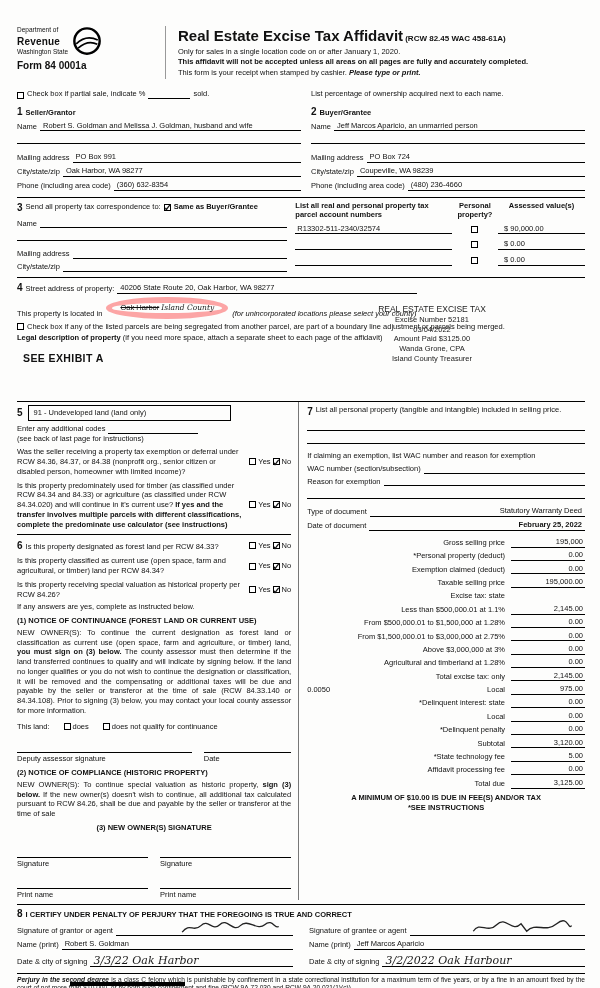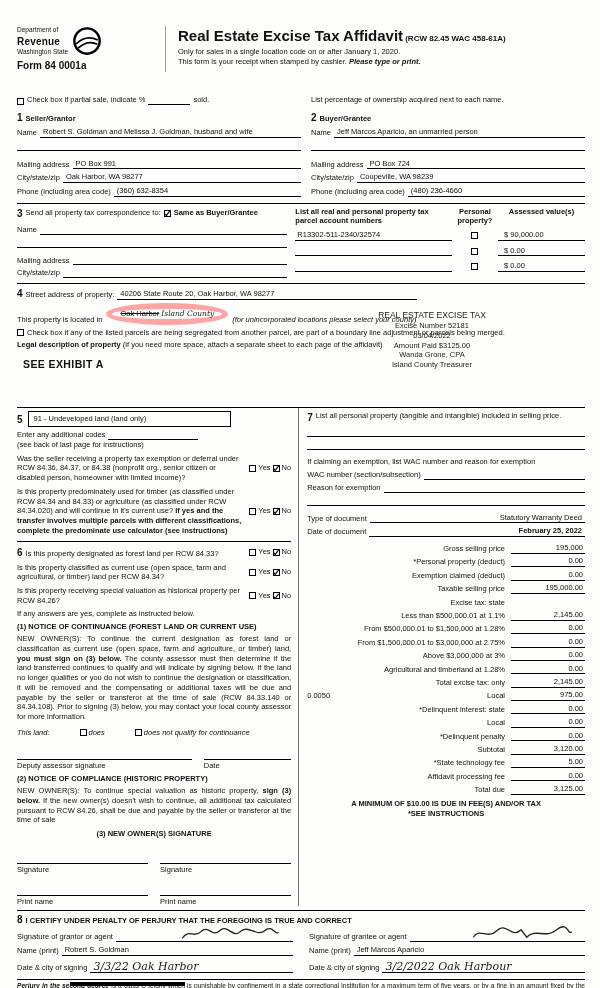--- a/index.html
+++ b/index.html
@@ -27,21 +27,21 @@
   .logo-row { align-items:center; }
   .dept-small { font-size:6.5px; }
   .dept-rev { font-size:10px; font-weight:700; letter-spacing:.2px; }
   .logo { width:30px; height:30px; margin-left:4px; flex-shrink:0; }
   .form-num { font-size:10px; font-weight:700; margin-top:3px; }
   .title-col { flex:1; padding-left:12px; border-left:1px solid #999; }
   .title { font-size:15px; font-weight:700; }
   .title-rcw { font-size:8px; font-weight:700; }
   .title-col > div { margin-bottom:1px; }
 
-  .partial { margin-top:23px; align-items:flex-end; }
+  .partial { margin-top:10px; align-items:flex-end; }
   .pct-line { width:42px; border-bottom:1px solid #000; margin:0 3px; height:9px; }
 
   
   .sec12 { margin-top:6px; }
   .half { width:50%; }
   .half + .half { padding-left:10px; }
   .sec-head { margin-bottom:2px; }
   .gap8 { margin-top:8px; }
 
   
@@ -124,20 +124,21 @@
         </svg>
       </div>
       <div class="form-num">Form 84 0001a</div>
     </div>
     <div class="title-col">
       <div>
         <span class="title">Real Estate Excise Tax Affidavit</span>
         <span class="title-rcw">(RCW 82.45 WAC 458-61A)</span>
       </div>
       <div>Only for sales in a single location code on or after January 1, 2020.</div>
+      <div class="b">This affidavit will not be accepted unless all areas on all pages are fully and accurately completed.</div>
       <div>
         <span>This form is your receipt when stamped by cashier. </span><span class="b i">Please type or print.</span>
       </div>
     </div>
   </div>
 
   <div class="partial row">
     <div class="row" style="width:50%; align-items:flex-end;">
       <span class="cb"></span>
       <span style="margin-left:3px">Check box if partial sale, indicate %</span>
@@ -338,21 +339,21 @@
               <span>No</span>
           </span>
         </div>
         <div style="margin-top:3px">If any answers are yes, complete as instructed below.</div>
 
         <div class="notice-title">(1) NOTICE OF CONTINUANCE (FOREST LAND OR CURRENT USE)</div>
         <div class="para">
           <span>NEW OWNER(S): To continue the current designation as forest land or classification as current use (open space, farm and agriculture, or timber) land, </span><span class="b">you must sign on (3) below.</span><span> The county assessor must then determine if the land transferred continues to qualify and will indicate by signing below. If the land no longer qualifies or you do not wish to continue the designation or classification, it will be removed and the compensating or additional taxes will be due and payable by the seller or transferor at the time of sale (RCW 84.33.140 or 84.34.108). Prior to signing (3) below, you may contact your local county assessor for more information.</span>
         </div>
 
-        <div class="row" style="margin-top:6px; gap:30px; align-items:center;font-style:italic;">
+        <div class="row" style="margin-top:6px; gap:14px; align-items:center;">
           <span>This land:</span>
           <span class="yn">
               <span class="cb"></span>
               <span>does</span>
             </span>
           <span class="yn">
               <span class="cb"></span>
               <span>does not qualify for continuance</span>
             </span>
         </div>

